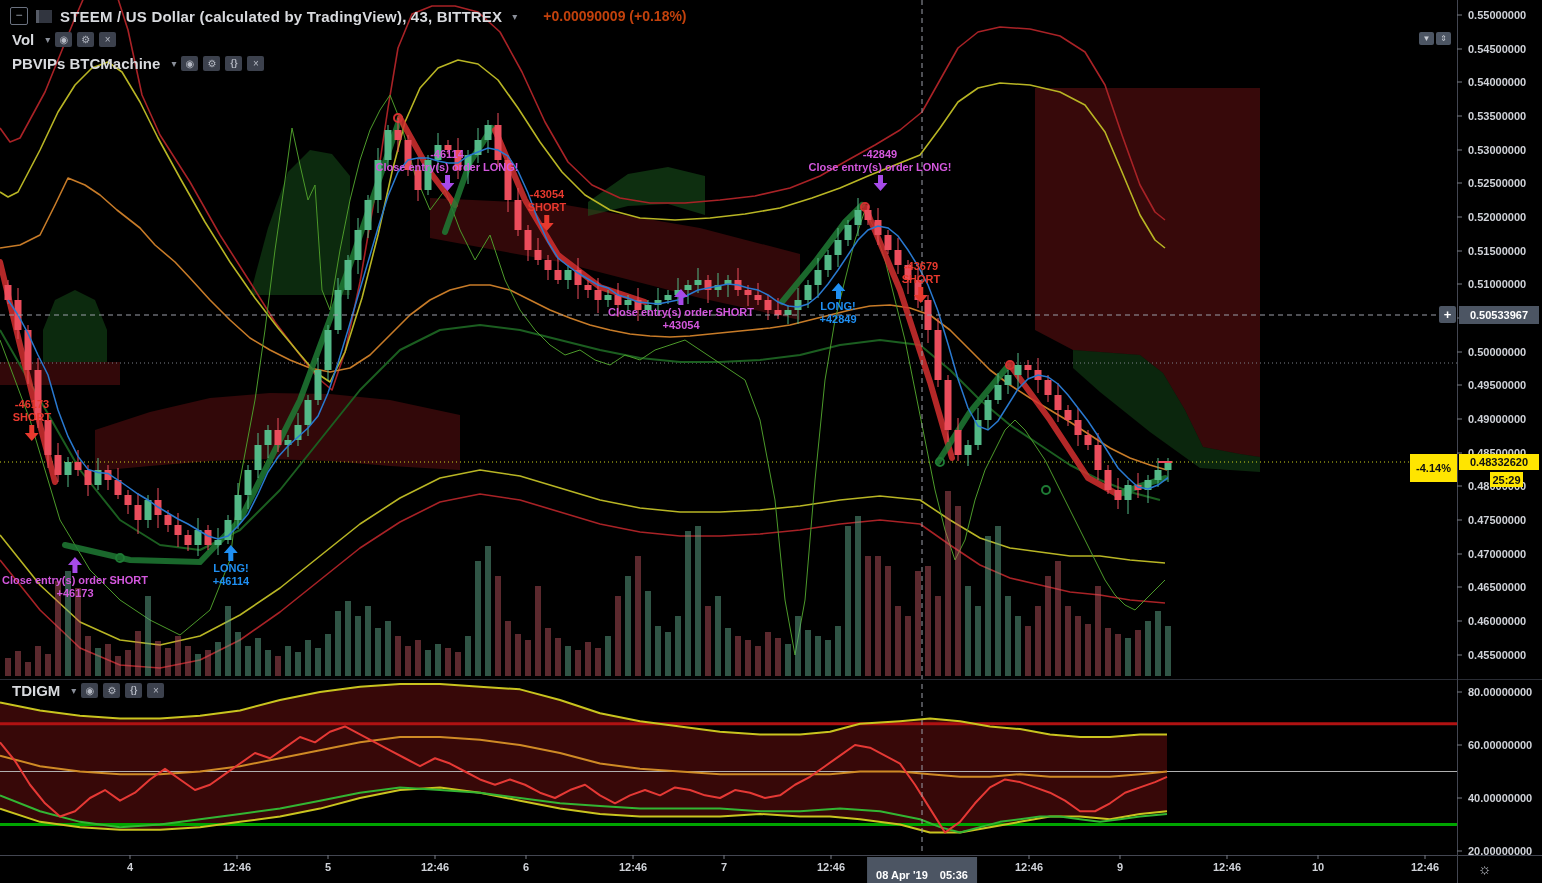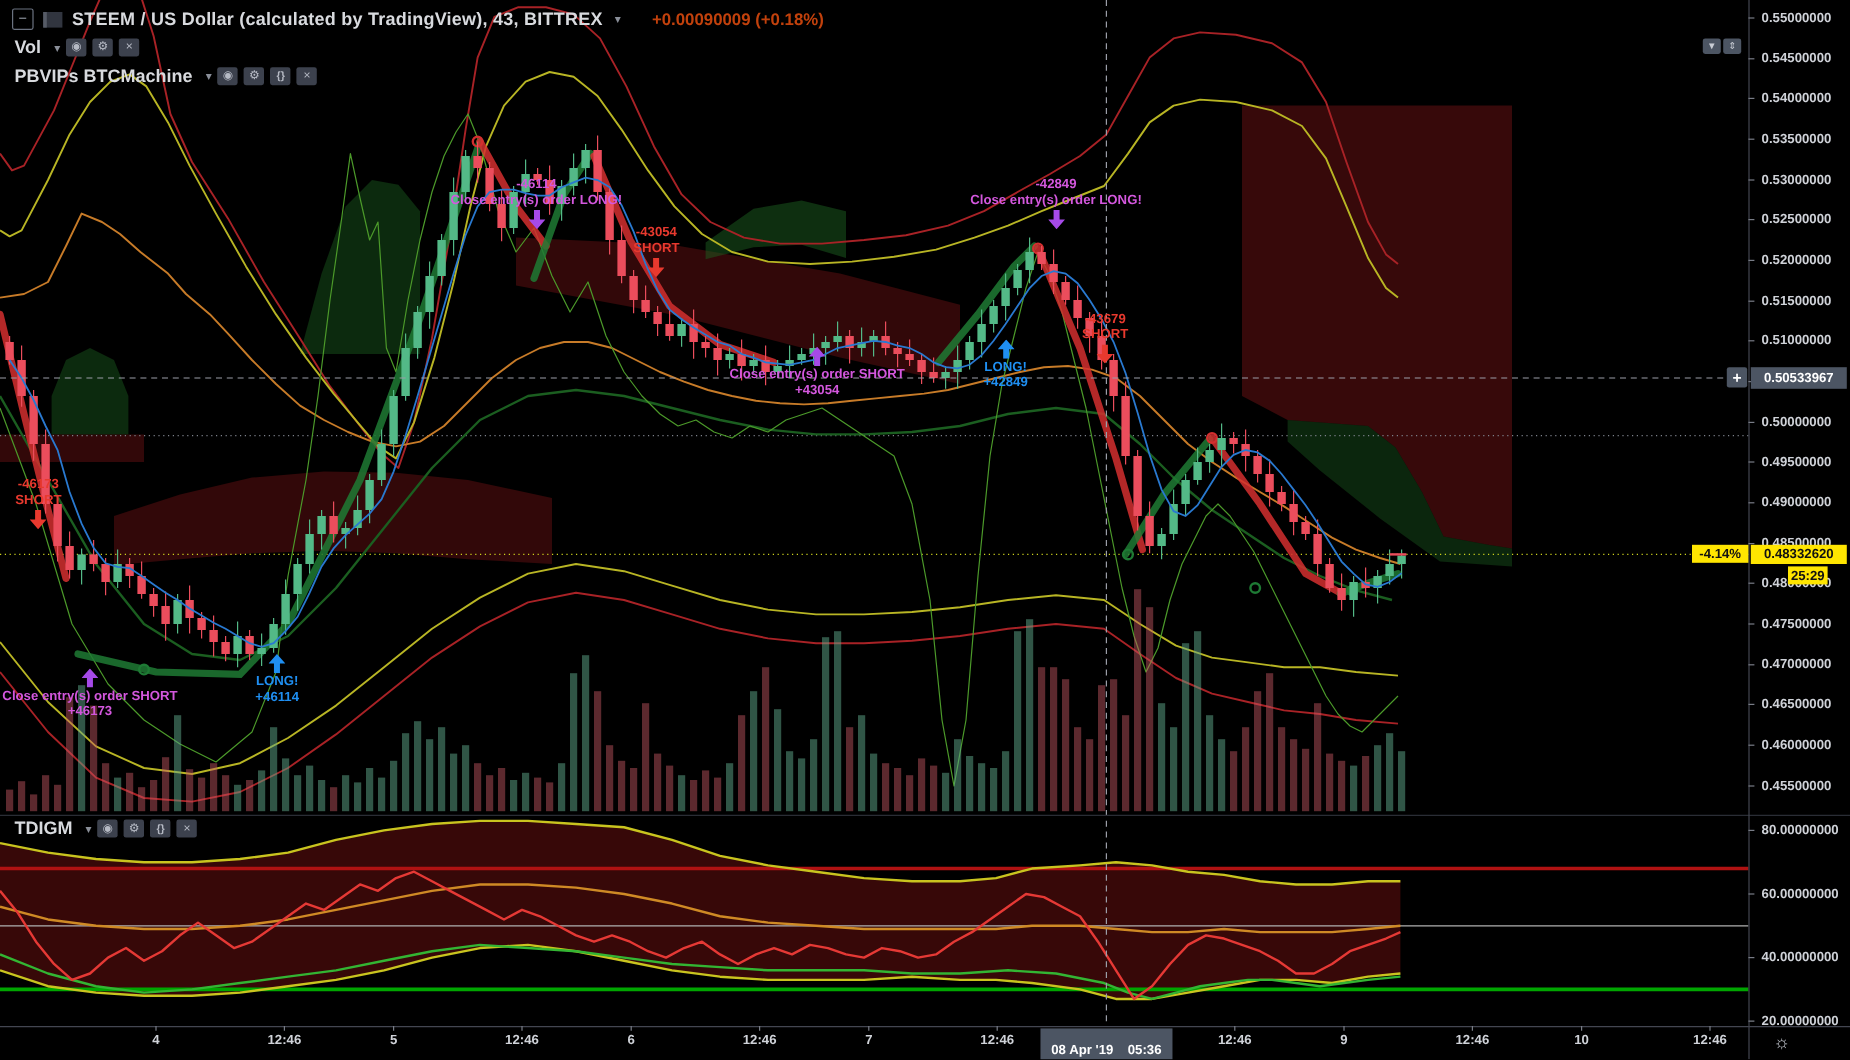--- a/index.html
+++ b/index.html
@@ -24,21 +24,21 @@
   .pl{position:absolute;left:1468px;transform:translateY(-50%);color:#cfd2d8;font-size:11px;font-weight:bold;white-space:nowrap;}
   .tl{position:absolute;top:861px;transform:translateX(-50%);color:#cfd2d8;font-size:11px;font-weight:bold;white-space:nowrap;}
   
   .badge-dark{position:absolute;background:#4c5563;color:#fff;font-size:11px;font-weight:bold;
      display:flex;align-items:center;justify-content:center;z-index:30;}
   .badge-yellow{position:absolute;background:#ffe500;color:#111;font-size:11px;font-weight:bold;
      display:flex;align-items:center;justify-content:center;z-index:30;}
   #plus-box{width:17px;height:17px;border-radius:2px;font-size:13px;}
   #crosshair-price-badge{width:80px;height:18px;}
   #time-badge{height:36px;padding:0 9px;gap:12px;transform:translateX(-50%);}
-  #pct-badge{width:47px;height:15px;}
+  #pct-badge{width:47px;height:28px;}
   #price-badge{width:80px;height:16px;}
   #countdown-badge{width:33px;height:15px;}
   
   .scale-btn{position:absolute;width:15px;height:13px;background:#4c5563;border-radius:2px;color:#c8ccd4;
      font-size:8px;line-height:13px;text-align:center;cursor:pointer;z-index:25;}
   #settings-sun{position:absolute;left:1478px;top:860px;color:#c0c4cc;font-size:15px;cursor:pointer;z-index:25;}
   
   .anno{position:absolute;transform:translateX(-50%);text-align:center;font-size:11px;font-weight:bold;
         line-height:13px;white-space:nowrap;z-index:15;}
   .anno svg{display:block;margin:1px auto;}

